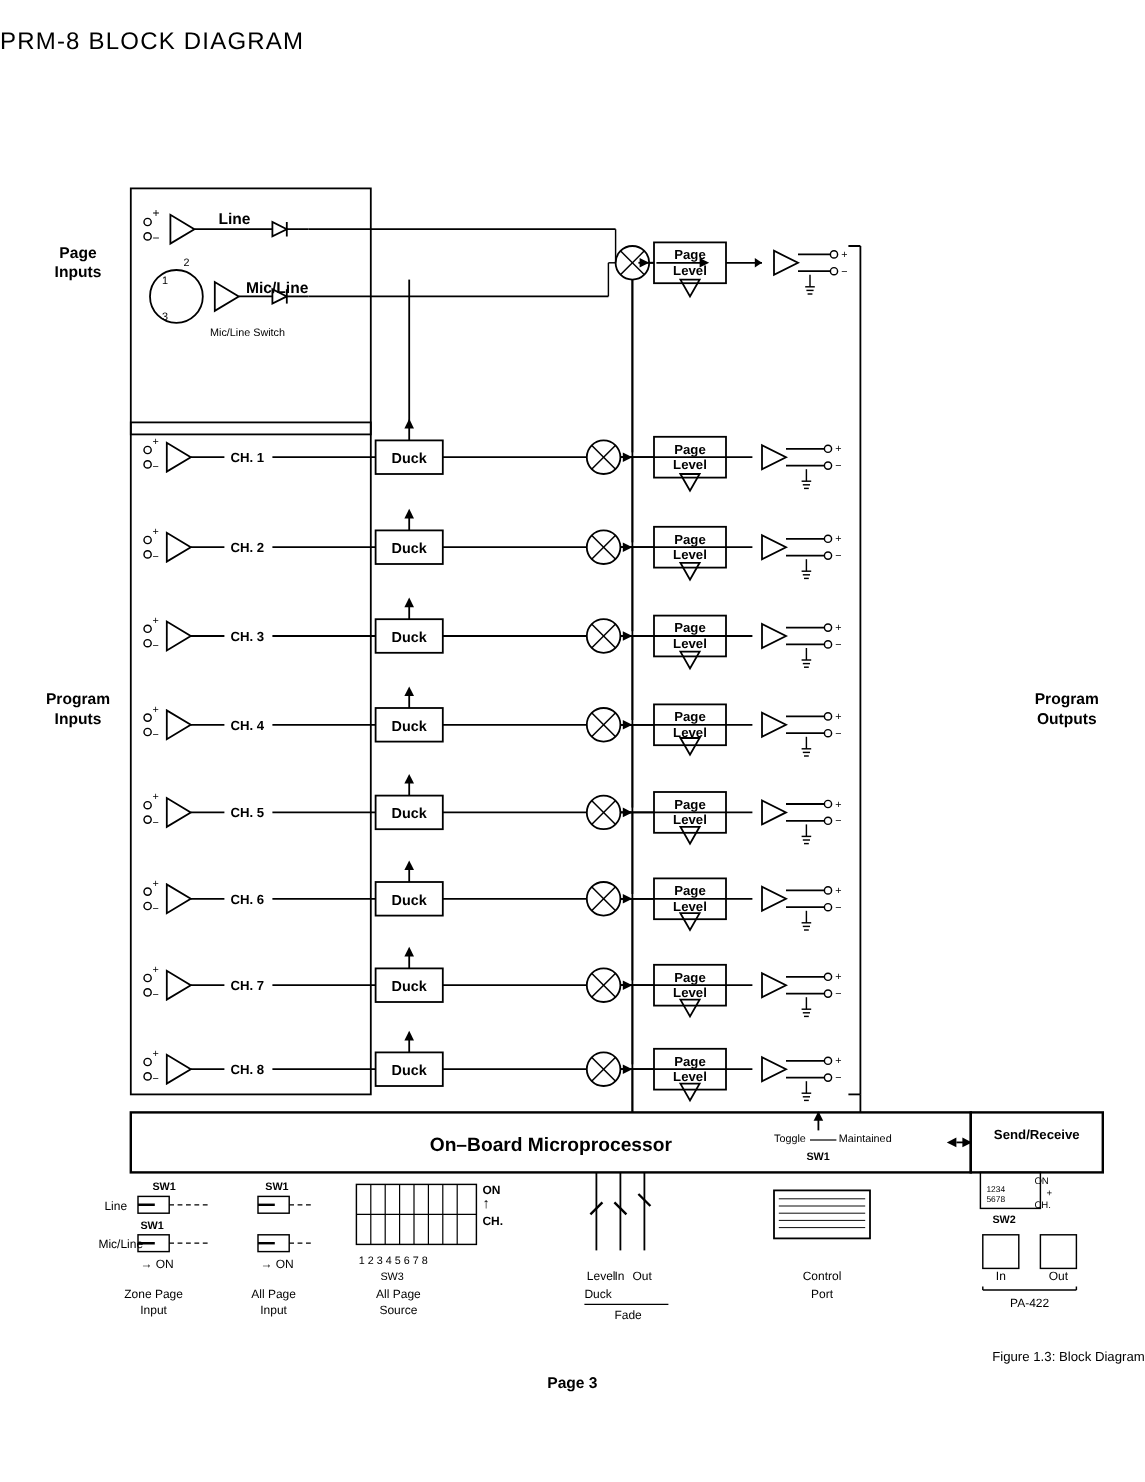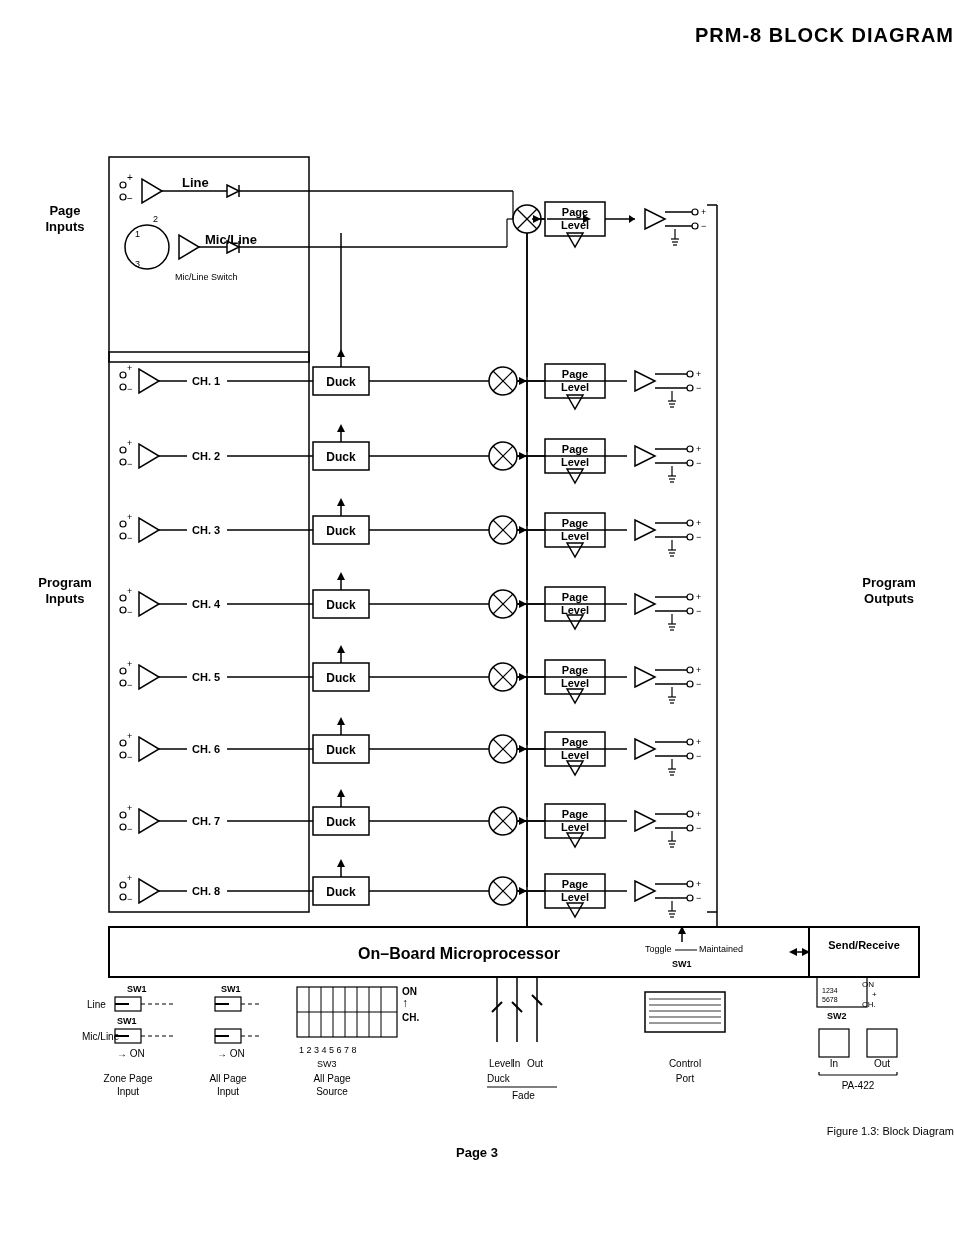--- a/index.html
+++ b/index.html
@@ -7,23 +7,23 @@
       width: 954px;
       min-height: 1235px;
       background: #fff;
       font-family: Arial, Helvetica, sans-serif;
       font-size: 12px;
       color: #000;
       position: relative;
     }
 
     .page-title {
-      text-align: right;
+      text-align: left;
       font-size: 20px;
-      font-weight: bold;
+      font-weight: normal;
       padding: 24px 0 10px 0;
       letter-spacing: 1px;
     }
 
     .diagram-container {
       position: relative;
       width: 900px;
       margin: 0 auto;
       height: 1060px;
     }

